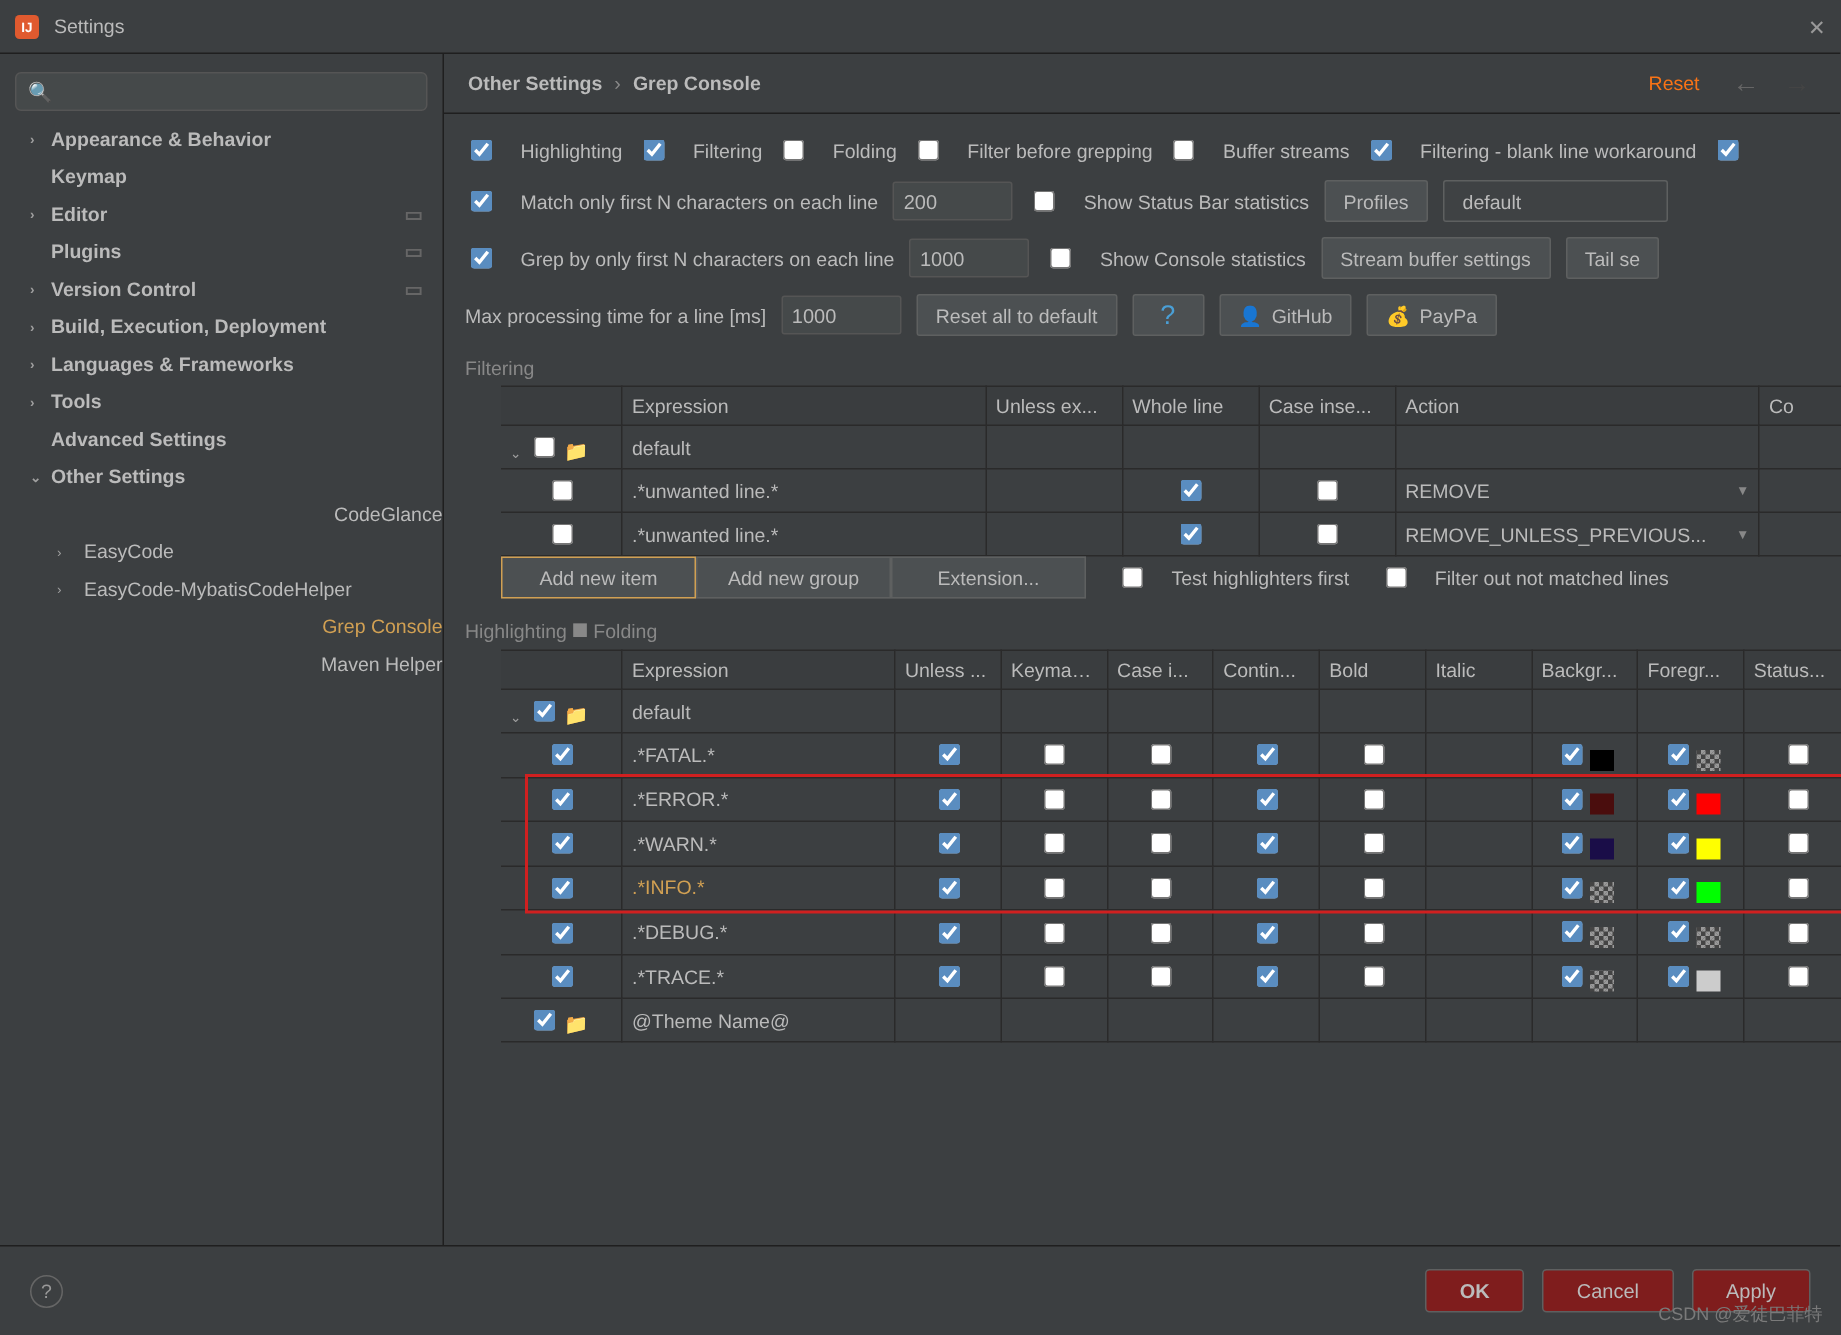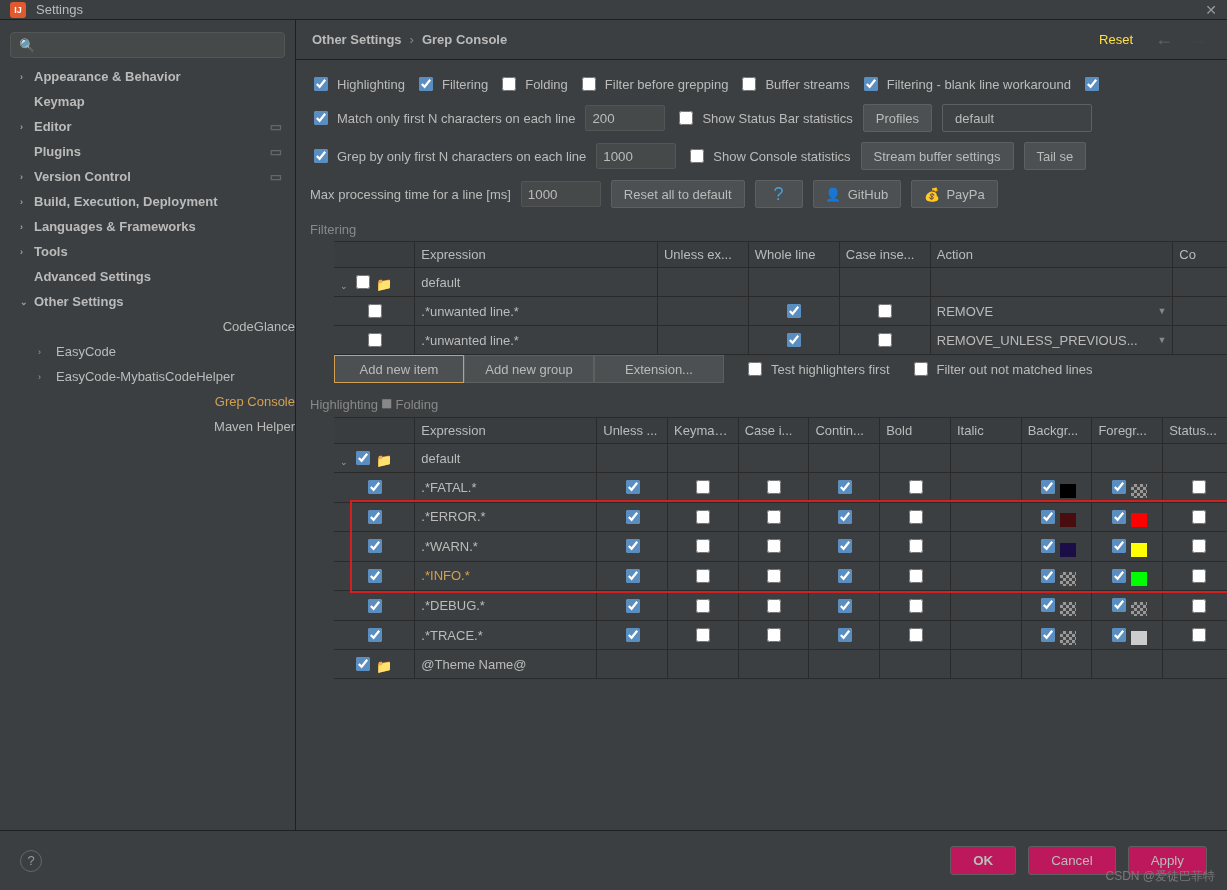--- a/index.html
+++ b/index.html
@@ -21,21 +21,21 @@
     background: var(--bg);
     color: var(--text);
     width: 1227px;
     height: 890px;
     overflow: hidden;
     display: flex;
     flex-direction: column;
   }
   
   .titlebar {
-    height: 20px;
+    height: 36px;
     background: var(--bg);
     border-bottom: 1px solid #1f1f1f;
     display: flex;
     align-items: center;
     padding: 0 10px;
     gap: 10px;
   }
   .titlebar .title { flex: 1; color: var(--text); font-size: 13px; }
   .titlebar .close { color: #999; font-size: 14px; cursor: pointer; }
   .app-icon {
@@ -85,28 +85,28 @@
   .crumbbar {
     height: 40px;
     display:flex; align-items:center;
     padding: 0 16px;
     border-bottom: 1px solid #1f1f1f;
     gap: 8px;
   }
   .crumbbar .crumbs { font-weight: 700; color: var(--text); }
   .crumbbar .arr { color: #888; }
   .crumbbar .spacer{flex:1;}
-  .reset-link { color: #fde047; cursor:pointer; margin-right:10px;}
+  .reset-link { color: #f97316; cursor:pointer; margin-right:10px;}
   .navarrow { color:#666; font-size:18px; margin:0 4px;cursor:pointer;}
 
   .scroll { flex:1; overflow-x:auto; overflow-y:auto; padding: 14px 0 0 14px;}
 
   .options { display:flex; flex-direction:column; gap:10px;}
   .row { display:flex; align-items:center; gap:10px; flex-wrap:wrap;}
-  .ck { display:flex; align-items:center; gap:6px;}
+  .ck { display:flex; align-items:center; gap:16px;}
   input[type=checkbox]{
     width:14px; height:14px;
     accent-color: #5a8dc0;
     background:#555;
   }
   .num-input{
     background: var(--input-bg);
     border:1px solid #555;
     color: var(--text);
     width:80px; height:26px;
@@ -178,21 +178,21 @@
     align-items:center;
     padding:0 20px;
     gap:12px;
   }
   .help-circle{
     width:22px;height:22px;border:1px solid #666;border-radius:50%;
     display:flex;align-items:center;justify-content:center;color:#999;cursor:pointer;
   }
   .buttonbar .spacer{flex:1;}
   .dlgbtn{
-    background:#be185d;border:1px solid #5e6060;color:var(--text);
+    background:#7f1d1d;border:1px solid #5e6060;color:var(--text);
     padding:6px 22px;border-radius:3px;cursor:pointer;
   }
   .dlgbtn.ok{font-weight:700;}
 
   .watermark{position:absolute;bottom:5px;right:12px;color:#7a7a7a;font-size:12px;z-index:20;}
 </style>
 </head>
 <body>
 
 <div class="titlebar">

